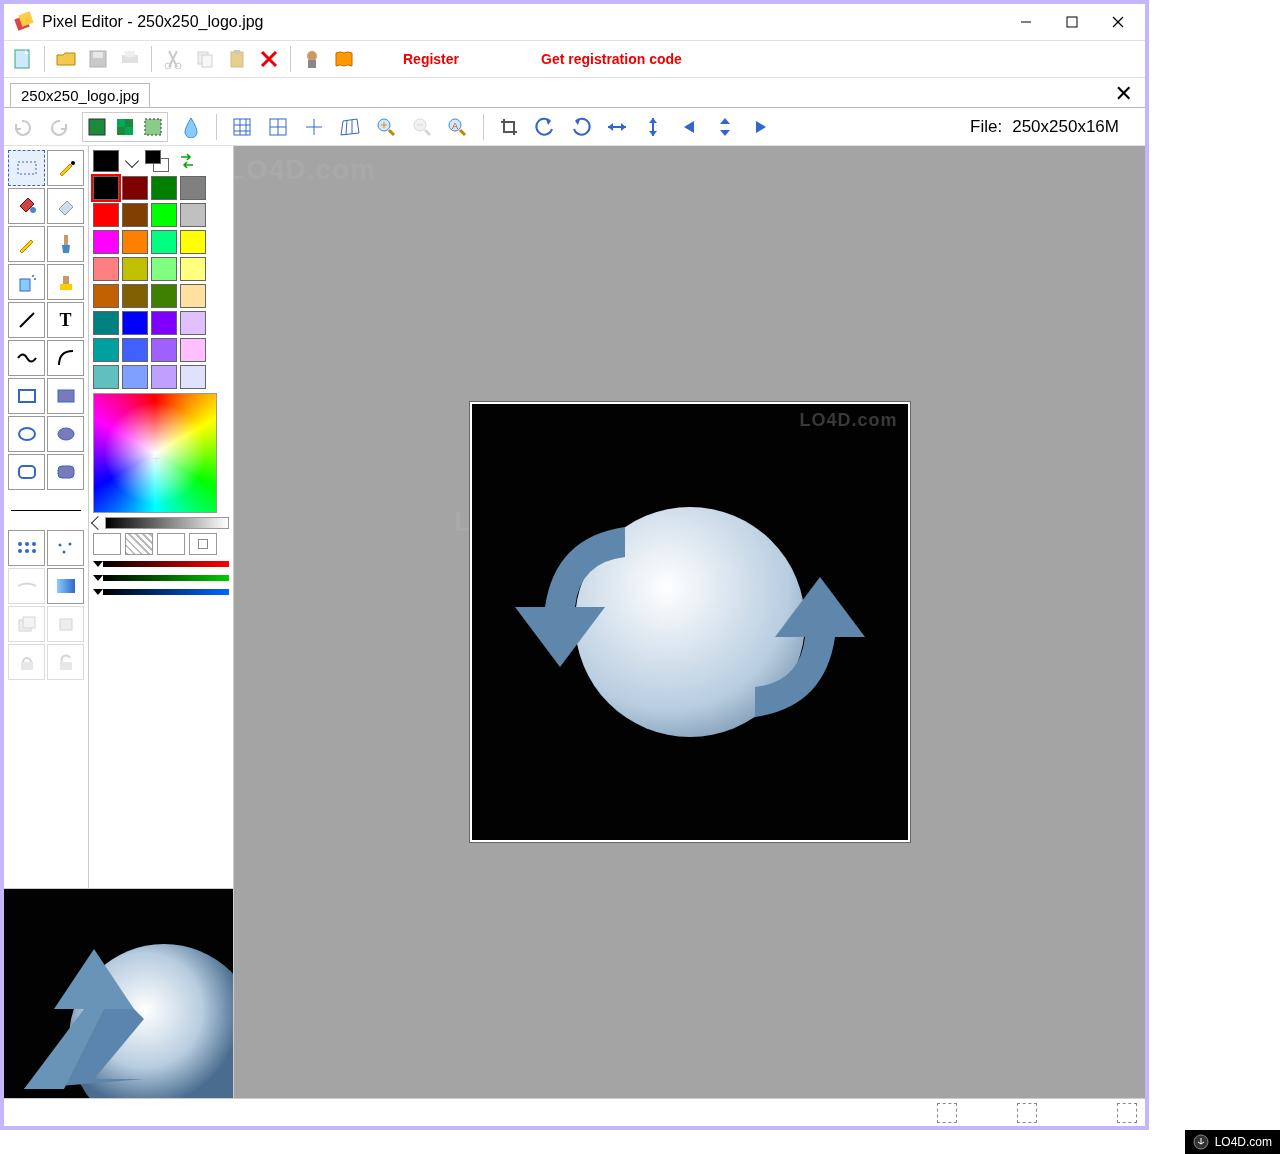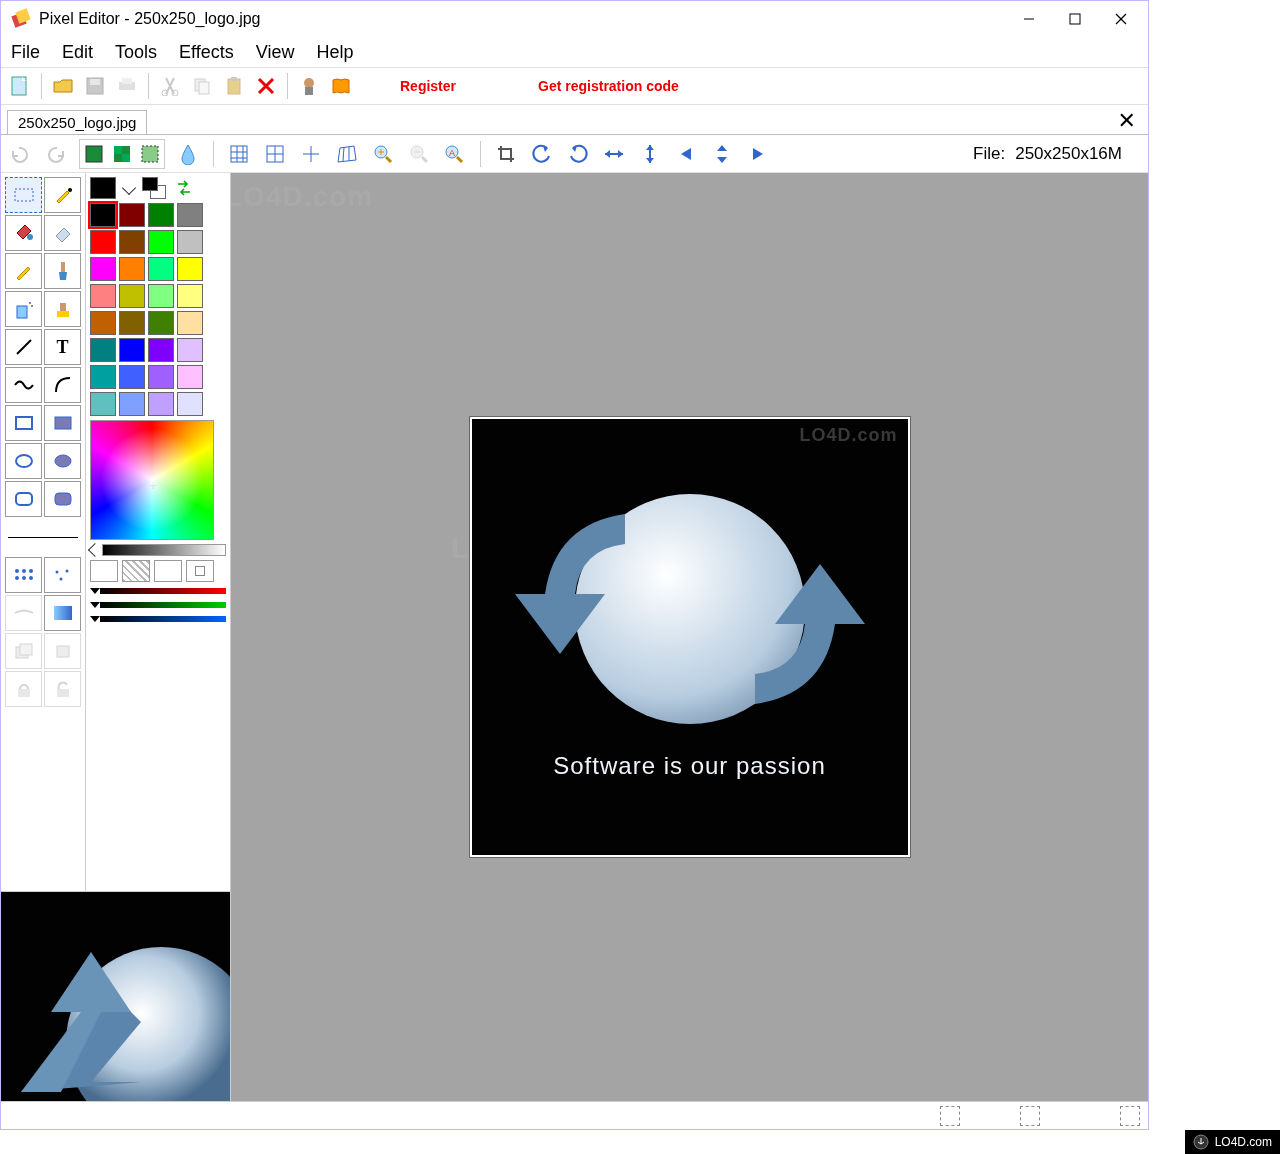--- a/index.html
+++ b/index.html
@@ -1,17 +1,17 @@
 <!DOCTYPE html>
 <html><head>
 <meta charset="utf-8">
 <style>
 * { box-sizing: border-box; margin: 0; padding: 0; }
 body { font-family: "Segoe UI", Tahoma, sans-serif; font-size: 14px; background: #fff; width: 1280px; height: 1154px; overflow: hidden; position: relative; }
-.window { width: 1149px; height: 1130px; border: 1px solid #c4b5fd; background: #fff; display: flex; flex-direction: column; }
+.window { width: 1149px; height: 1130px; border: 4px solid #c4b5fd; background: #fff; display: flex; flex-direction: column; }
 .titlebar { height: 36px; display: flex; align-items: center; padding: 0 4px; }
 .titlebar .app-icon { width: 22px; height: 22px; margin: 0 6px; }
 .titlebar .title { flex: 1; font-size: 16px; }
 .win-controls { display: flex; }
 .win-btn { width: 46px; height: 32px; display: flex; align-items: center; justify-content: center; font-size: 14px; cursor: default; }
 .menubar { height: 30px; display: flex; align-items: center; padding: 0 10px; gap: 22px; font-size: 18px; }
 .menubar span { cursor: default; }
 .toolbar1 { height: 38px; display: flex; align-items: center; padding: 0 6px; gap: 6px; border-top: 1px solid #e0e0e0; border-bottom: 1px solid #e0e0e0; }
 .tb-btn { width: 26px; height: 26px; display: flex; align-items: center; justify-content: center; cursor: default; }
 .sep { width: 1px; height: 26px; background: #ccc; margin: 0 2px; }
@@ -88,28 +88,20 @@
         </div>
       <div class="win-btn">
           <svg width="14" height="14">
             <line x1="2" y1="2" x2="12" y2="12" stroke="#000" stroke-width="1.3"></line>
             <line x1="12" y1="2" x2="2" y2="12" stroke="#000" stroke-width="1.3"></line>
           </svg>
         </div>
     </div>
   </div>
 
-  <div class="menubar">
-    <span>File</span>
-    <span>Edit</span>
-    <span>Tools</span>
-    <span>Effects</span>
-    <span>View</span>
-    <span>Help</span>
-  </div>
 
   <div class="toolbar1">
     <div class="tb-btn">
         <svg width="20" height="22">
           <rect x="2" y="2" width="14" height="18" fill="#cfe8ff" stroke="#3a7"></rect>
           <path d="M12 2 L16 6 L12 6 Z" fill="#fff"></path>
         </svg>
       </div>
     <div class="sep"></div>
     <div class="tb-btn">
@@ -585,21 +577,20 @@
         <span class="wm-in" style="top:6px;right:10px;font-size:18px;color:rgba(140,140,140,.4)">LO4D.com</span>
         <div style="position:relative">
           <div class="logo-circle"></div>
           <svg class="arrow-l" width="180" height="200" viewBox="0 0 180 200">
             <path d="M120 10 Q50 20 40 90 L10 90 L55 150 L100 90 L70 90 Q75 45 120 40 Z" fill="#5f87ac"></path>
           </svg>
           <svg class="arrow-r" width="180" height="200" viewBox="0 0 180 200">
             <path d="M120 10 Q50 20 40 90 L10 90 L55 150 L100 90 L70 90 Q75 45 120 40 Z" fill="#5f87ac"></path>
           </svg>
         </div>
-        <div class="img-caption">Software is our passion</div>
       </div>
     </div>
   </div>
 
   <div class="statusbar">
     <span class="status-spacer"></span>
     <div class="status-icon"></div>
     <div class="status-icon" style="margin-right:20px"></div>
     <div class="status-icon"></div>
   </div>

